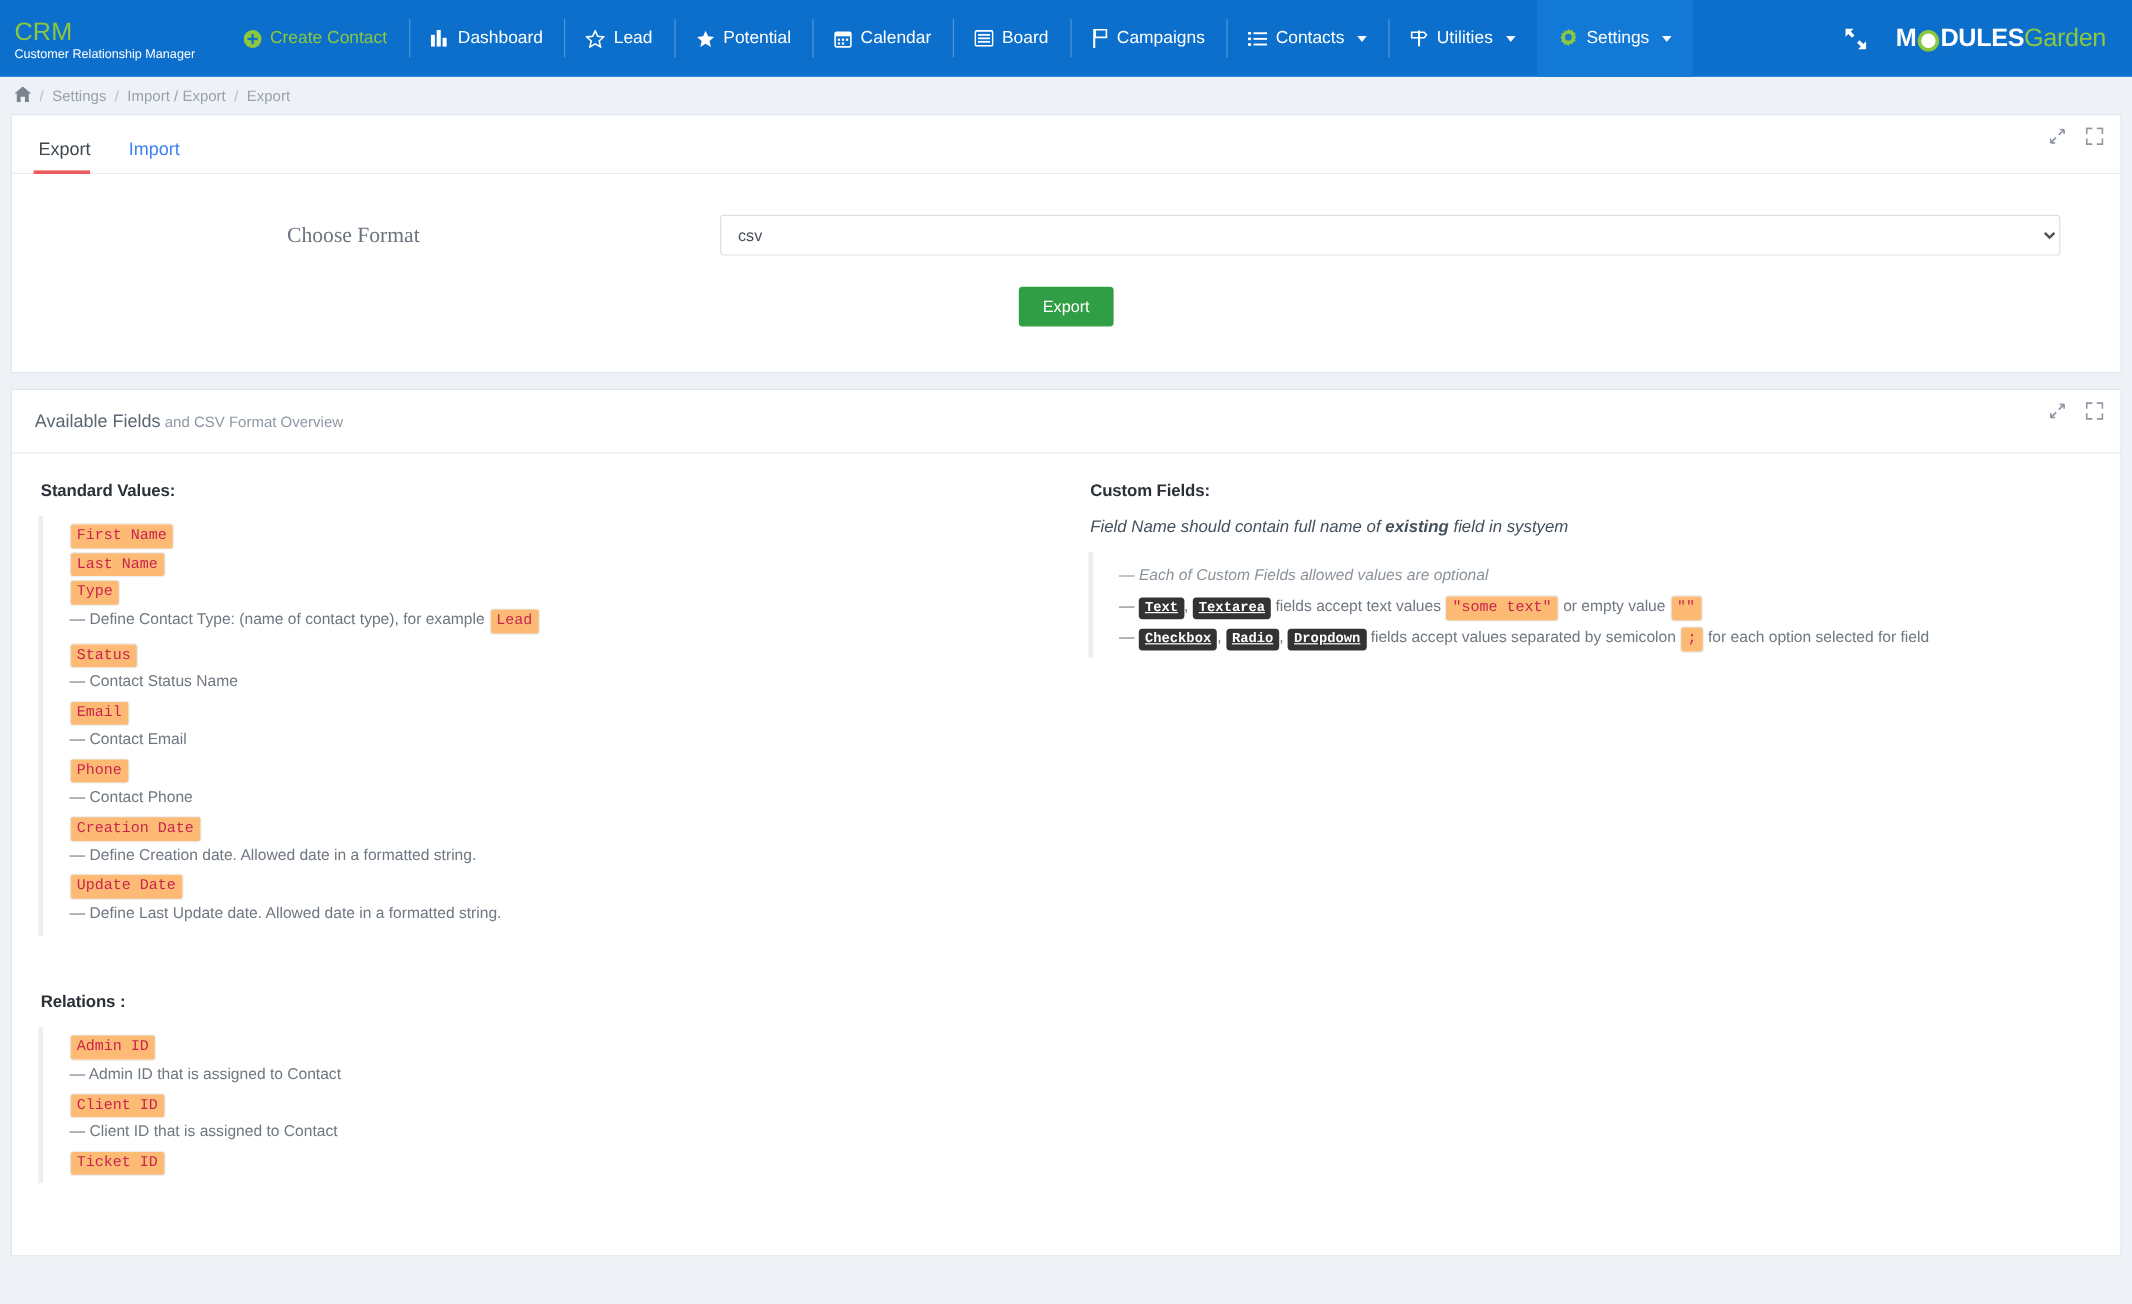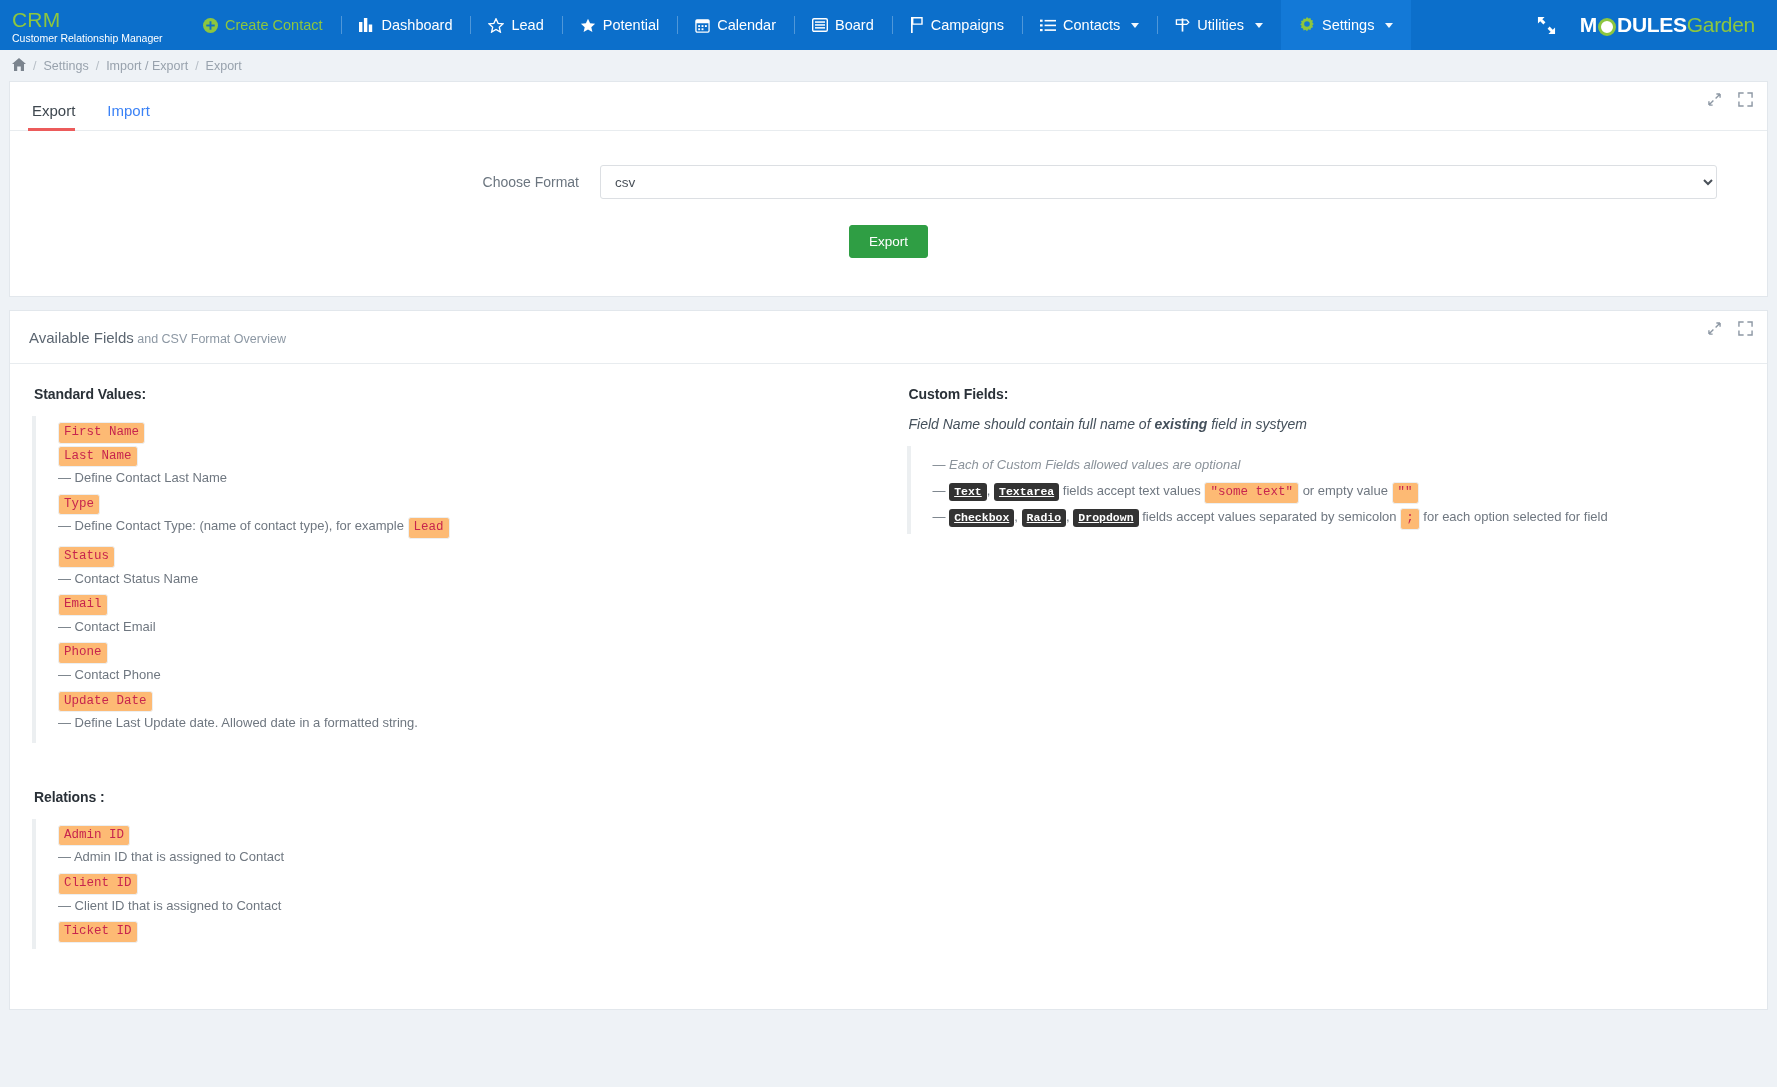--- a/index.html
+++ b/index.html
@@ -8,21 +8,21 @@
     width: 1777px; height: 1087px;
     background: #eef2f6;
     font-family: "Liberation Sans", sans-serif;
     font-size: 13px;
     color: #55606e;
     overflow: hidden;
   }
 
   
   .navbar {
-    height: 50px;
+    height: 64px;
     background: #0c6fcb;
     display: flex;
     align-items: stretch;
     position: relative;
   }
   .brand {
     padding: 4px 14px 0 12px;
     display: flex; flex-direction: column; justify-content: center;
     min-width: 185px;
   }
@@ -132,25 +132,26 @@
   .tab.active::after {
     content: "";
     position: absolute; left: 0; right: 12px; bottom: -1px;
     height: 3px; background: #ec5b5b;
   }
 
   .form-area { padding: 34px 0 38px 0; }
   .form-row { display: flex; align-items: center; }
   .form-label {
     width: 590px;
-    text-align: right;
+    text-align: center;
     padding-right: 21px;
-    font-size: 14px;
+    font-size: 18px;
     color: #6b757f;
     font-weight: normal;
+    font-family: Liberation Serif, serif;
   }
   .select-wrap { flex: 1; padding-right: 50px; }
   select.format-select {
     width: 100%;
     height: 34px;
     padding: 4px 10px;
     font-size: 13.5px;
     color: #4a5159;
     border: 1px solid #dcdfe3;
     border-radius: 3px;
@@ -463,21 +464,20 @@
     <div class="col-left">
       <h2 class="sec">Standard Values:</h2>
       <blockquote class="blockquote">
 
         <div class="fielditem">
           <code class="tag">First Name</code>
         </div>
 
         <div class="fielditem">
           <code class="tag">Last Name</code>
-          <div class="desc">— Define Contact Last Name</div>
         </div>
 
         <div class="fielditem">
           <code class="tag">Type</code>
           <div class="desc">
             <span>—  Define Contact Type: (name of contact type), for example</span>
             <code class="tag">Lead</code>
           </div>
         </div>
 
@@ -490,20 +490,24 @@
         <div class="fielditem">
           <code class="tag">Email</code>
           <div class="desc">— Contact Email</div>
         </div>
 
         <div class="fielditem">
           <code class="tag">Phone</code>
           <div class="desc">— Contact Phone</div>
         </div>
 
+        <div class="fielditem">
+          <code class="tag">Creation Date</code>
+          <div class="desc">— Define Creation date. Allowed date in a formatted string.</div>
+        </div>
 
         <div class="fielditem">
           <code class="tag">Update Date</code>
           <div class="desc">— Define Last Update date. Allowed date in a formatted string.</div>
         </div>
 
       </blockquote>
 
       <h2 class="sec relations">Relations :</h2>
       <blockquote class="blockquote">

